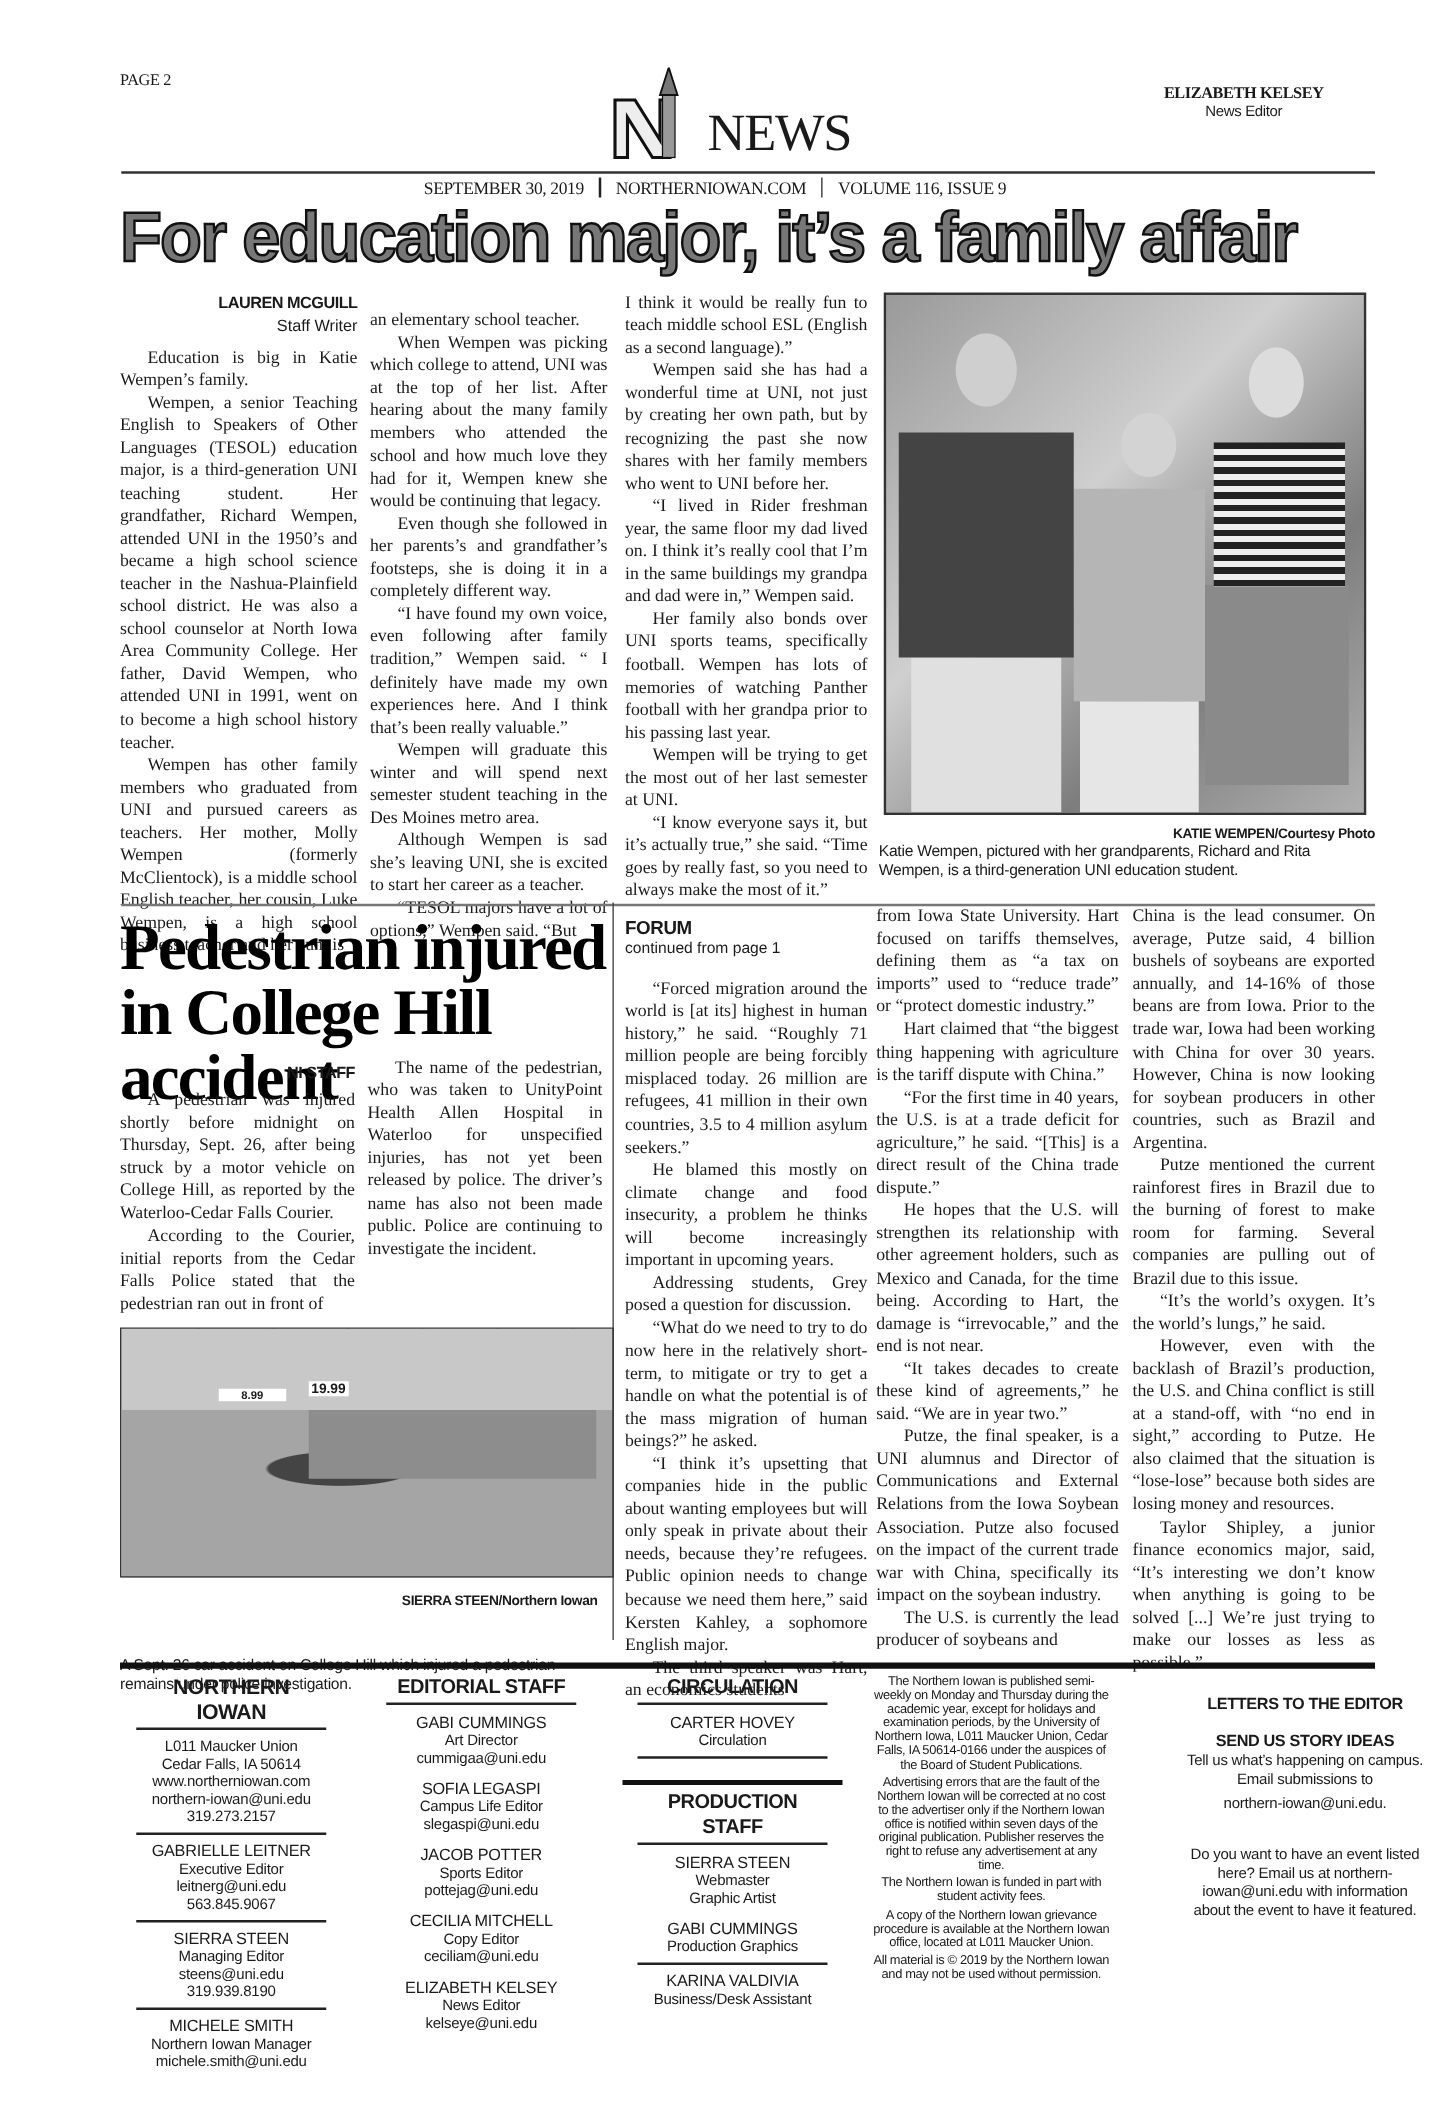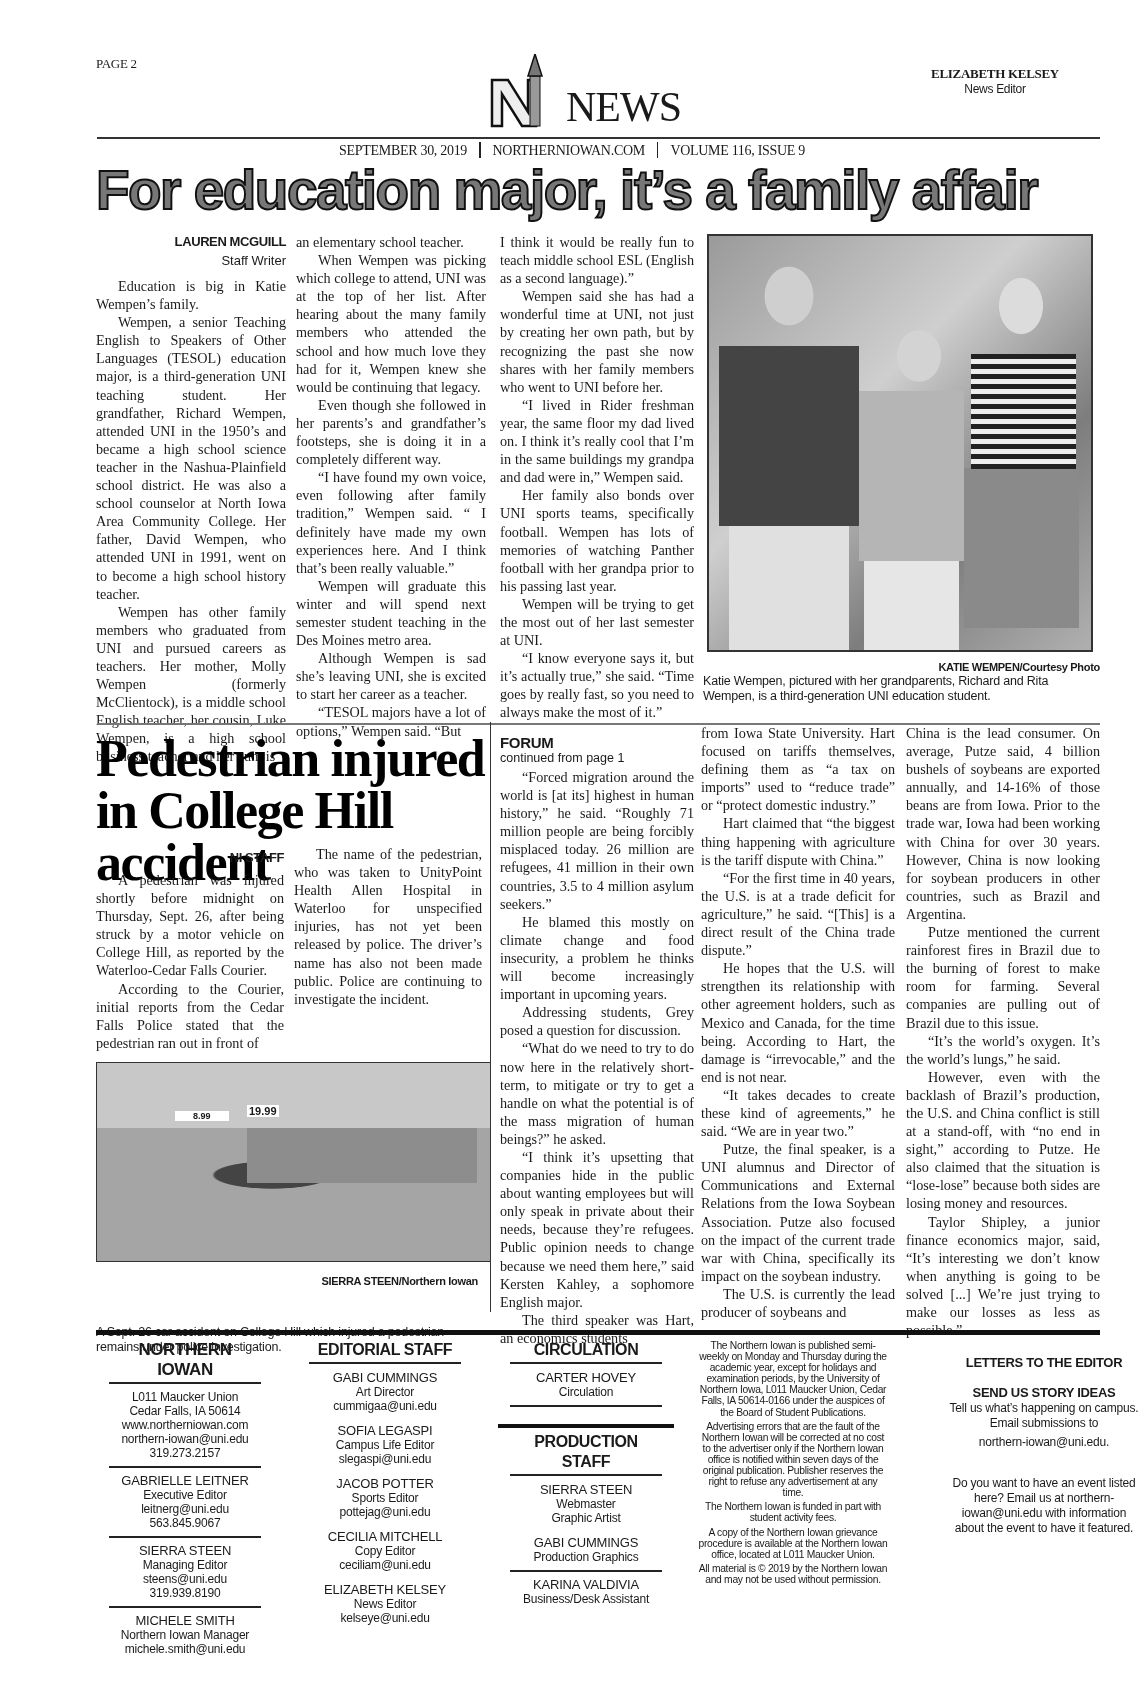--- a/index.html
+++ b/index.html
@@ -56,21 +56,21 @@
       linear-gradient(#c8c8c8,#c8c8c8) 0 0/395px 65px no-repeat,
       repeating-linear-gradient(90deg, #555 0 3px, transparent 3px 60px) 0 0/395px 65px no-repeat,
       linear-gradient(#8d8d8d,#8d8d8d) 150px 52px/230px 68px no-repeat,
       radial-gradient(ellipse 60px 14px at 175px 112px, #444 0 95%, transparent 100%),
       linear-gradient(#a5a5a5,#a5a5a5) 0 65px/395px 135px no-repeat;
   }
   .photo2 .window-price { position:absolute; left:150px; top:42px; font-family:"Liberation Sans",sans-serif; font-weight:bold; font-size:11px; background:#fff; padding:0 2px; }
   .photo2 .window-price2 { position:absolute; left:78px; top:48px; font-family:Liberation Sans, sans-serif; font-weight:bold; font-size:9px; background:#fff; padding:0 18px; }
 
   .forum-label { font-family: "Liberation Sans", sans-serif; font-weight: bold; font-size: 15px; line-height: 16px; letter-spacing: -0.3px; }
-  .forum-sub { font-family: "Liberation Sans", sans-serif; font-size: 12.5px; line-height: 15px; margin-bottom: 2px; }
+  .forum-sub { font-family: "Liberation Sans", sans-serif; font-size: 12.5px; line-height: 15px; margin-bottom: 16px; }
 
   
   .rule-staff { left: 96px; top: 1330px; width: 1004px; height: 5px; background: #111; }
   .sb { position: absolute; text-align: center; font-family: "Liberation Sans", sans-serif; }
   .sb-title { font-weight: bold; font-size: 16px; line-height: 20px; letter-spacing: -0.4px; padding-bottom: 2px; border-bottom: 2px solid #222; margin: 0 auto 6px; }
   .sb-name { font-size: 13px; line-height: 15px; letter-spacing: -0.2px; }
   .sb-line { font-size: 12px; line-height: 14px; letter-spacing: -0.2px; }
   .sb-rule { height: 2px; background: #222; margin: 6px auto 5px; }
   .sb-gap { height: 10px; }
   .legal { font-family: "Liberation Sans", sans-serif; font-size: 10.3px; line-height: 11.1px; text-align: center; letter-spacing: -0.3px; }
@@ -105,21 +105,21 @@
 <h1 class="abs headline1">For education major, it’s a family affair</h1>
 
 <div class="col" style="left:96px; top:233px; width:190px;">
   <div class="byline">LAUREN MCGUILL</div>
   <div class="byline-role">Staff Writer</div>
   <p>Education is big in Katie Wempen’s family.</p>
   <p>Wempen, a senior Teaching English to Speakers of Other Languages (TESOL) education major, is a third-generation UNI teaching student. Her grandfather, Richard Wempen, attended UNI in the 1950’s and became a high school science teacher in the Nashua-Plainfield school district. He was also a school counselor at North Iowa Area Community College. Her father, David Wempen, who attended UNI in 1991, went on to become a high school history teacher.</p>
   <p>Wempen has other family members who graduated from UNI and pursued careers as teachers. Her mother, Molly Wempen (formerly McClientock), is a middle school English teacher, her cousin, Luke Wempen, is a high school business teacher and her aunt is</p>
 </div>
 
-<div class="col" style="left:296px; top:233px; width:190px;">
+<div class="col" style="left:296px; top:247px; width:190px;">
   <p class="noind">an elementary school teacher.</p>
   <p>When Wempen was picking which college to attend, UNI was at the top of her list. After hearing about the many family members who attended the school and how much love they had for it, Wempen knew she would be continuing that legacy.</p>
   <p>Even though she followed in her parents’s and grandfather’s footsteps, she is doing it in a completely different way.</p>
   <p>“I have found my own voice, even following after family tradition,” Wempen said. “ I definitely have made my own experiences here. And I think that’s been really valuable.”</p>
   <p>Wempen will graduate this winter and will spend next semester student teaching in the Des Moines metro area.</p>
   <p>Although Wempen is sad she’s leaving UNI, she is excited to start her career as a teacher.</p>
   <p>“TESOL majors have a lot of options,” Wempen said. “But</p>
 </div>
 
 <div class="col" style="left:500px; top:233px; width:194px;">

